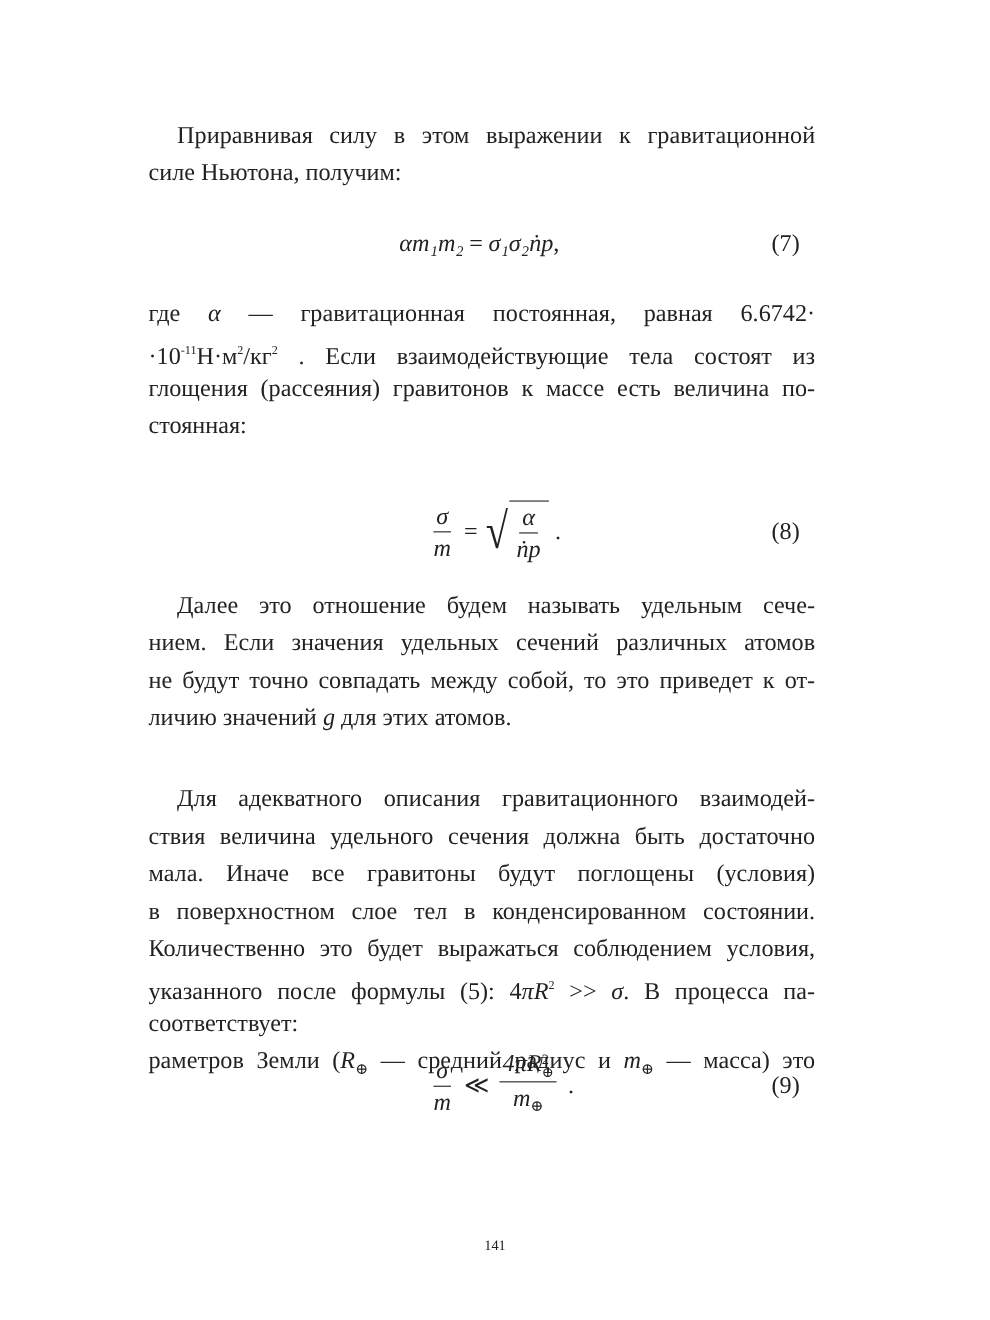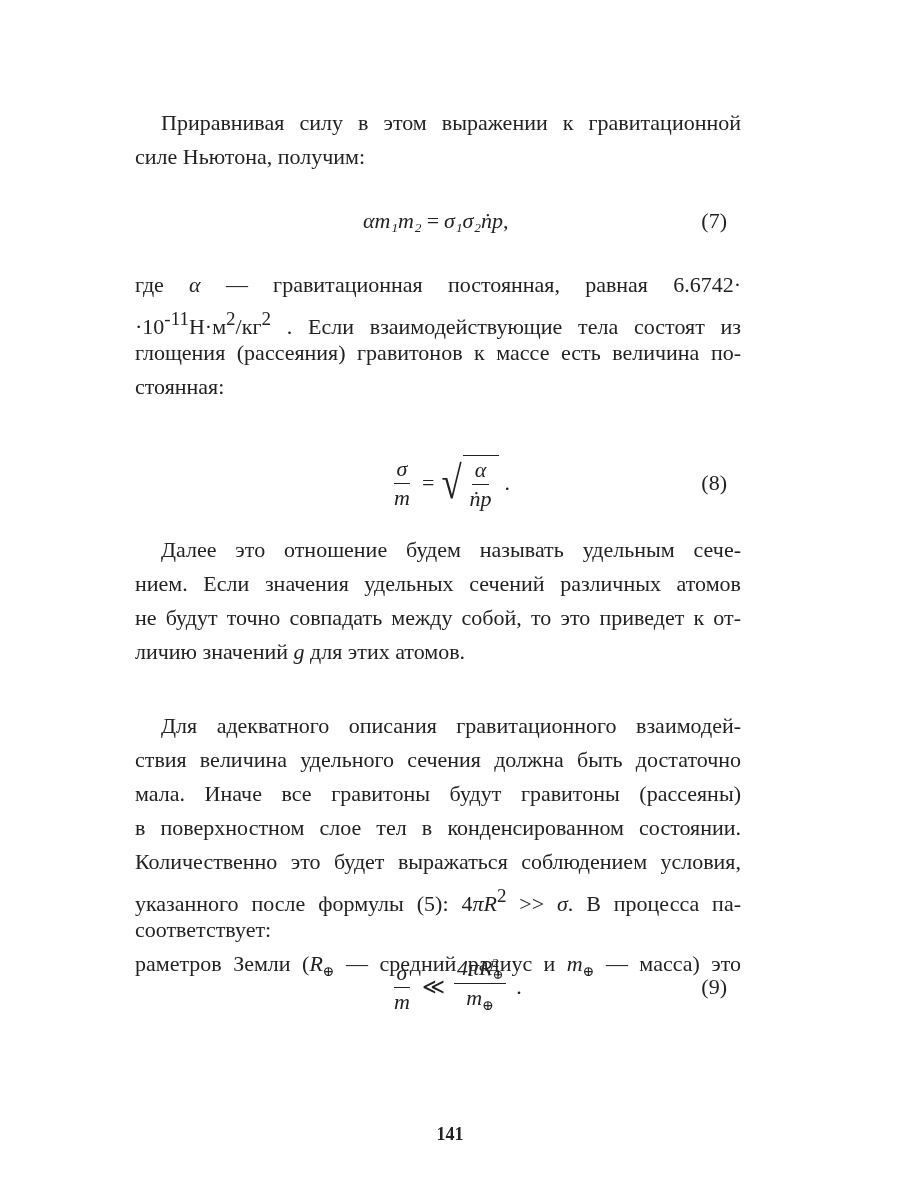--- a/index.html
+++ b/index.html
@@ -15,23 +15,23 @@
   .eq { position: absolute; left: 135px; width: 606px; height: 70px; font-size: 22px; }
   .eq-body { position: absolute; display: flex; align-items: center; height: 70px; font-style: italic; }
   .eq-num { position: absolute; right: 14px; top: 0; height: 70px; line-height: 70px; font-style: normal; }
   .frac { display: inline-flex; flex-direction: column; align-items: center; vertical-align: middle; margin: 0 4px; }
   .frac .num { border-bottom: 1px solid #222; padding: 0 3px 2px; line-height: 24px; }
   .frac .den { padding: 2px 3px 0; line-height: 24px; }
   .sqrt { display: inline-flex; align-items: center; }
   .sqrt .rad { font-style: normal; font-size: 46px; line-height: 46px; transform: scaleX(0.8); margin-right: -2px; }
   .sqrt .under { border-top: 1.5px solid #222; padding-top: 2px; }
   .sub { font-size: 14px; vertical-align: -5px; font-style: normal; }
-  .sup { font-size: 19px; vertical-align: 9px; font-style: normal; }
+  .sup { font-size: 11px; vertical-align: 9px; font-style: normal; }
   .op { font-style: normal; margin: 0 5px; }
-  .pagenum { position: absolute; left: 0; width: 900px; top: 1124px; text-align: center; font-size: 18px; font-weight: bold; }
+  .pagenum { position: absolute; left: 0; width: 900px; top: 1124px; text-align: center; font-size: 13px; }
 </style>
 </head>
 <body>
 
 <div class="page">
 
   <div class="p" style="top:106px;">
     <span class="line just ind">Приравнивая силу в этом выражении к гравитационной</span>
     <span class="line">силе Ньютона, получим:</span>
   </div>
@@ -81,21 +81,21 @@
   <div class="p" style="top:533px;">
     <span class="line just ind">Далее это отношение будем называть удельным сече-</span>
     <span class="line just">нием. Если значения удельных сечений различных атомов</span>
     <span class="line just">не будут точно совпадать между собой, то это приведет к от-</span>
     <span class="line"><span>личию значений </span><i>g</i><span> для этих атомов.</span></span>
   </div>
 
   <div class="p" style="top:668px;margin-top:41px;">
     <span class="line just ind">Для адекватного описания гравитационного взаимодей-</span>
     <span class="line just">ствия величина удельного сечения должна быть достаточно</span>
-    <span class="line just">мала. Иначе все гравитоны будут гравитоны (рассеяны)</span>
+    <span class="line just">мала. Иначе все гравитоны будут поглощены (условия)</span>
     <span class="line just">в поверхностном слое тел в конденсированном состоянии.</span>
     <span class="line just">Количественно это будет выражаться соблюдением условия,</span>
     <span class="line just"><span>указанного после формулы (5): 4</span><i>πR</i><span class="sup">2</span><span> &gt;&gt; </span><i>σ</i><span>. В процесса па-</span></span>
     <span class="line">соответствует:</span>
     <span class="line just"><span>раметров Земли (</span><i>R</i><span class="sub">⊕</span><span> — средний радиус и </span><i>m</i><span class="sub">⊕</span><span> — масса) это</span></span>
   </div>
 
   <div class="eq" style="top:952px;">
     <div class="eq-body" style="left:252px;">
       <span class="frac">

